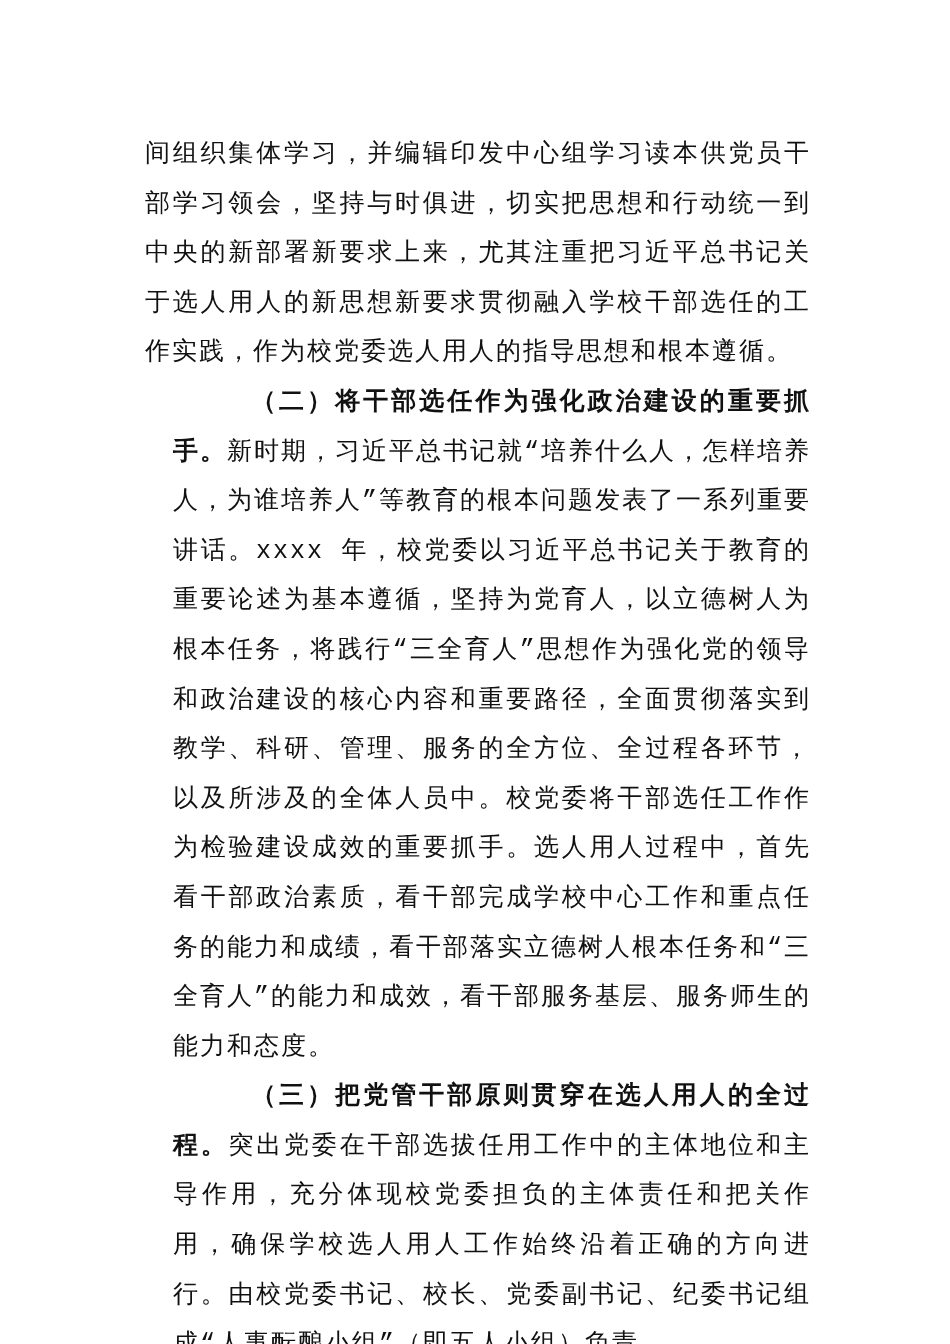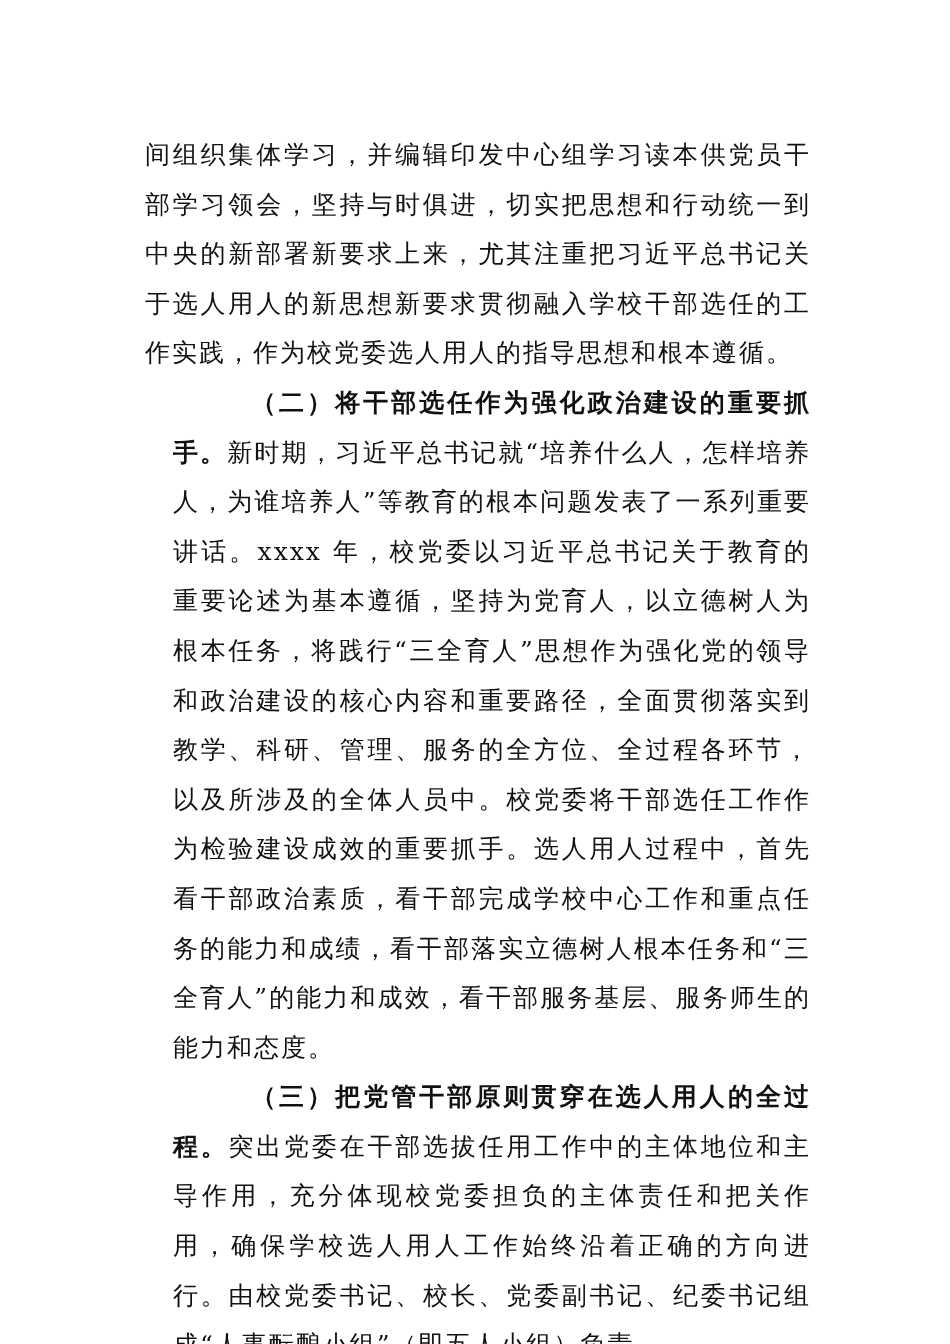--- a/index.html
+++ b/index.html
@@ -9,21 +9,21 @@
     left: 145px;
     top: 130px;
     width: 666px;
     font-family: "DejaVu Serif", "Liberation Serif", serif;
     font-size: 25px;
     line-height: 49.6px;
     color: #111111;
     letter-spacing: 2px;
     text-align: justify;
   }
-  .para { margin: 0; }
+  .para { margin: 0; font-family: Liberation Mono, monospace; }
   .para.indent { text-indent: 78px; margin-left: 28px; }
   .heading { font-weight: bold; }
 </style>
 </head>
 <body>
 
 <div class="page">
   <p class="para">
     <span>间组织集体学习，并编辑印发中心组学习读本供党员干部学习领会，坚持与时俱进，切实把思想和行动统一到中央的新部署新要求上来，尤其注重把习近平总书记关于选人用人的新思想新要求贯彻融入学校干部选任的工作实践，作为校党委选人用人的指导思想和根本遵循。</span>
   </p>

